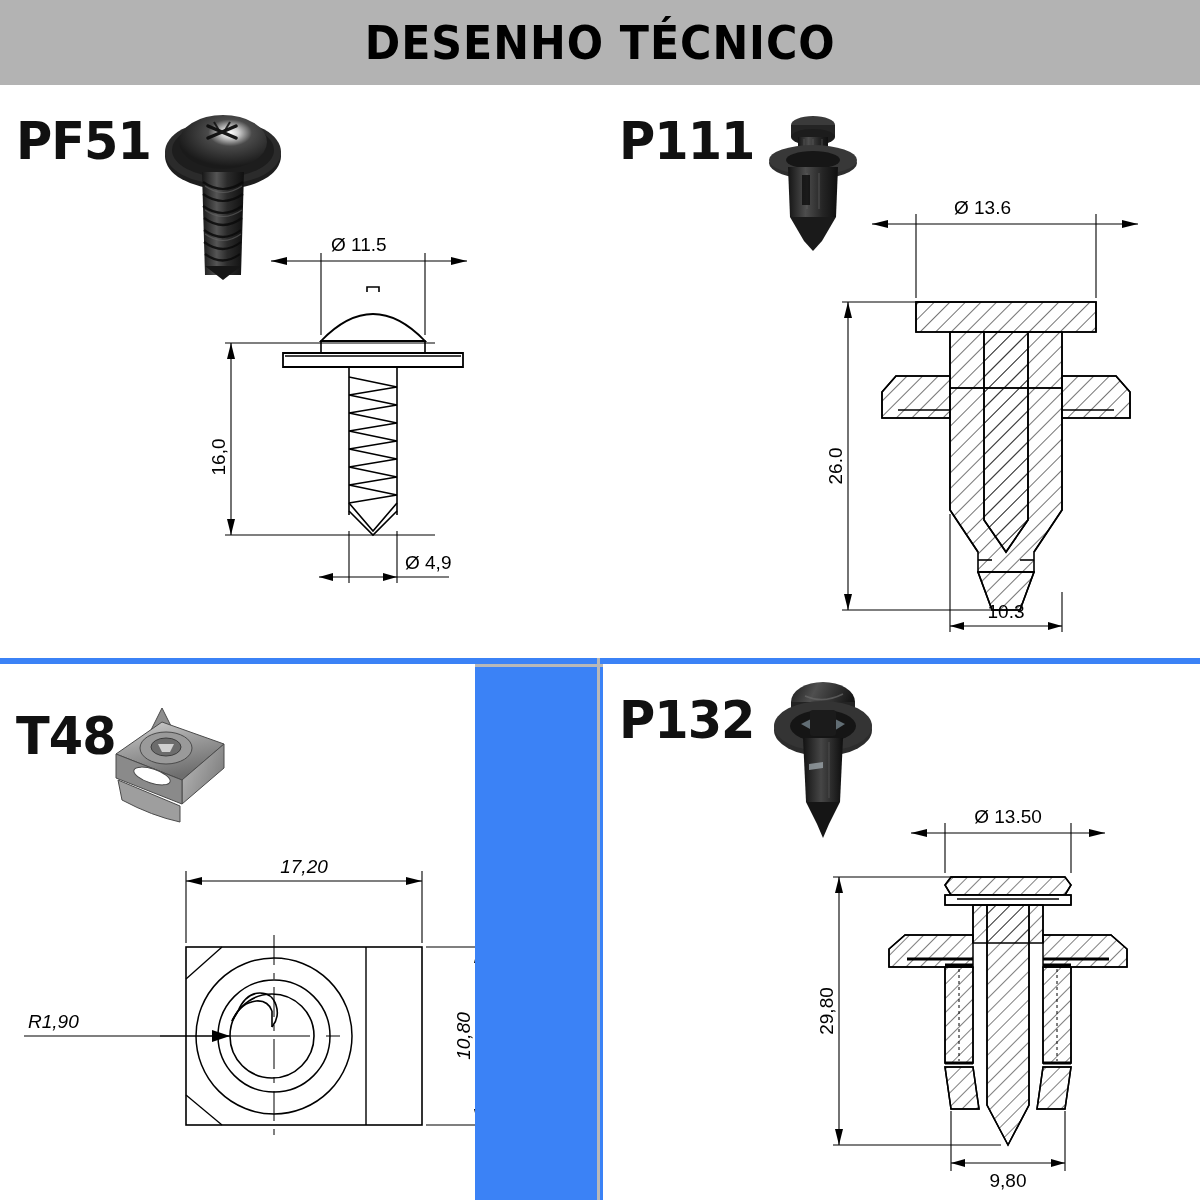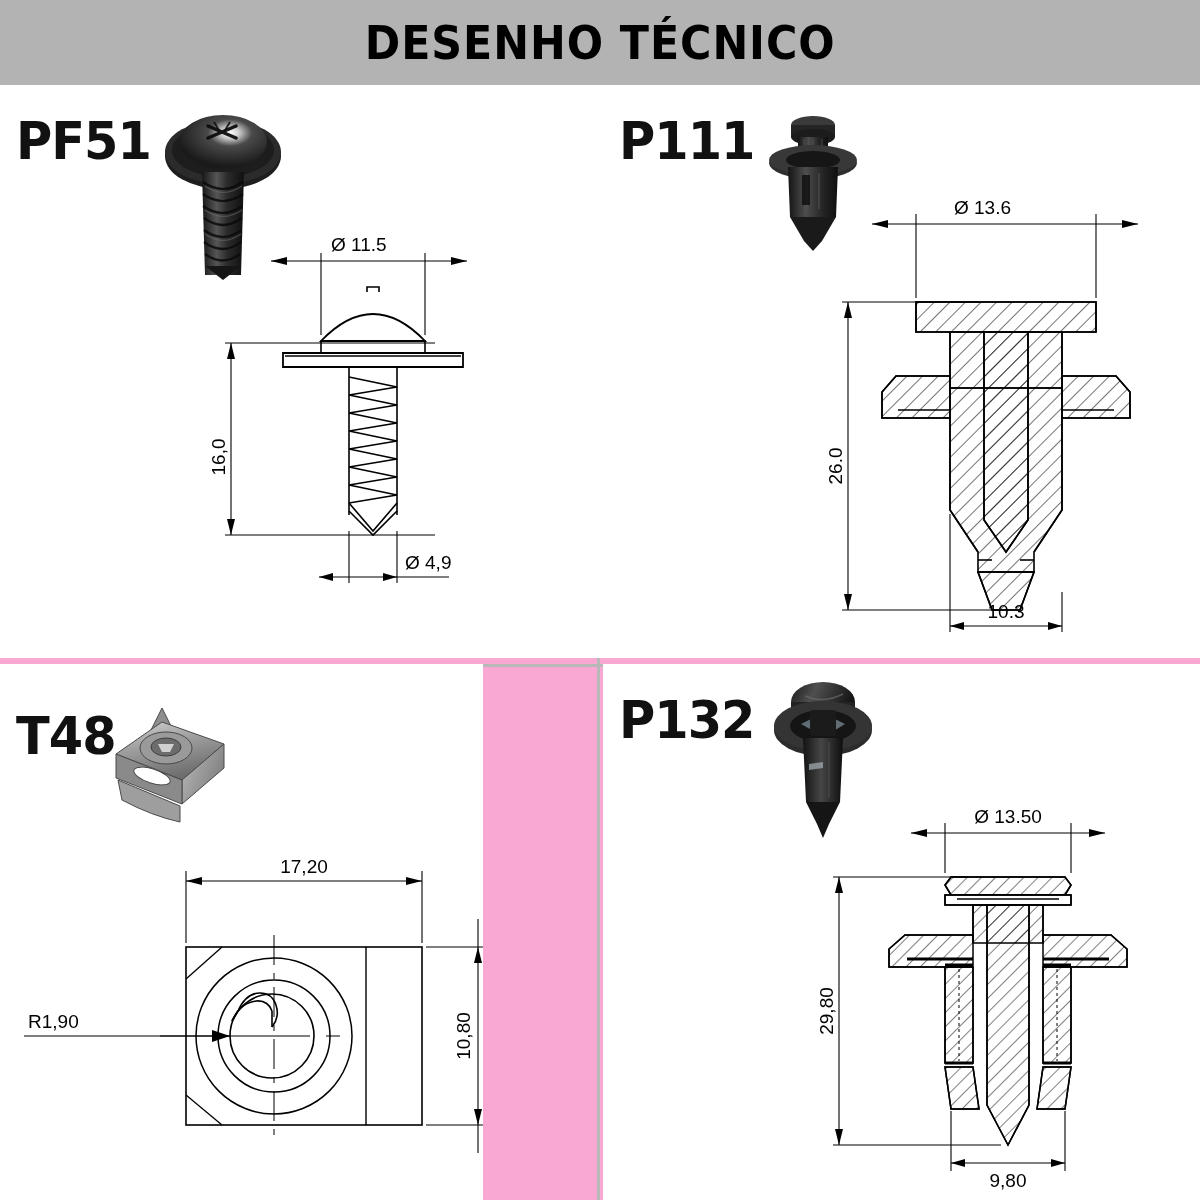--- a/index.html
+++ b/index.html
@@ -2,21 +2,21 @@
 <html><head>
 <meta charset="utf-8">
 <style>
   html,body{margin:0;padding:0;}
   body{
     width:1200px;height:1200px;
     background:#ffffff;
     font-family:"Liberation Sans", sans-serif;
     overflow:hidden;
   }
-  #page{position:relative;width:1200px;height:1200px;background:#f9a8d4;}
+  #page{position:relative;width:1200px;height:1200px;background:#3b82f6;}
 
   
   #header{
     position:absolute;left:0;top:0;width:1200px;height:85px;
     background:#b3b3b3;
     display:flex;align-items:center;justify-content:center;
   }
   #header-title{
     font-family:"DejaVu Sans", sans-serif;
     font-weight:700;
@@ -27,21 +27,21 @@
     white-space:nowrap;
   }
 
   
   #grid{
     position:absolute;left:0;top:85px;width:1200px;height:1115px;
   }
   .panel{position:absolute;overflow:hidden;background:#fff;}
   #panel-pf51{left:0;   top:0;    width:597px; height:573px;padding-left:22px;}
   #panel-p111{left:603px;top:0;    width:597px; height:573px;}
-  #panel-t48 {left:0;   top:579px;width:475px; height:536px;padding-left:8px;}
+  #panel-t48 {left:0;   top:579px;width:475px; height:536px;}
   #panel-p132{left:603px;top:579px;width:597px;height:536px;}
 
   .divider-v{position:absolute;left:597px;top:85px;width:3px;height:1115px;background:#b8b8b8;}
   .divider-h{position:absolute;left:0;top:664px;width:1200px;height:3px;background:#b8b8b8;}
 
   .panel-label{
     position:absolute;
     font-family:"DejaVu Sans", sans-serif;
     font-weight:700;
     font-size:52px;
@@ -325,21 +325,21 @@
           <ellipse cx="66" cy="43" rx="15" ry="9" fill="#6c6c6c" stroke="#3d3d3d" stroke-width="1"></ellipse>
           <path d="M58 40 L74 40 L70 48 L62 48 Z" fill="#d0d0d0"></path>
 
           <path d="M82 76 L124 40 L124 64 L82 100 Z" fill="url(#t48g2)" stroke="#4a4a4a" stroke-width="1"></path>
           <path d="M16 50 L82 76 L82 100 L16 74 Z" fill="#8a8a8a" stroke="#4a4a4a" stroke-width="1"></path>
           <path d="M18 76 L80 102 L80 118 Q52 112 22 96 Z" fill="#9e9e9e" stroke="#4a4a4a" stroke-width="1"></path>
           <ellipse cx="52" cy="72" rx="19" ry="7" transform="rotate(18 52 72)" fill="#ffffff" stroke="#4a4a4a" stroke-width="1"></ellipse>
         </svg>
       </div>
 
-      <div class="draw" style="left:10px;top:195px;">
+      <div class="draw" style="left:10px;top:195px;font-style:italic;">
         <svg width="500" height="320" viewBox="0 0 500 320" stroke="#000" fill="none" stroke-width="1.6">
 
           <rect x="176" y="88" width="236" height="178"></rect>
           <path d="M356 88 L356 266" stroke-width="1.4"></path>
 
           <path d="M176 120 L212 88" stroke-width="1.3"></path>
           <path d="M176 236 L212 266" stroke-width="1.3"></path>
 
           <circle cx="264" cy="177" r="78" stroke-width="1.5"></circle>
           <circle cx="264" cy="177" r="56" stroke-width="1.5"></circle>

